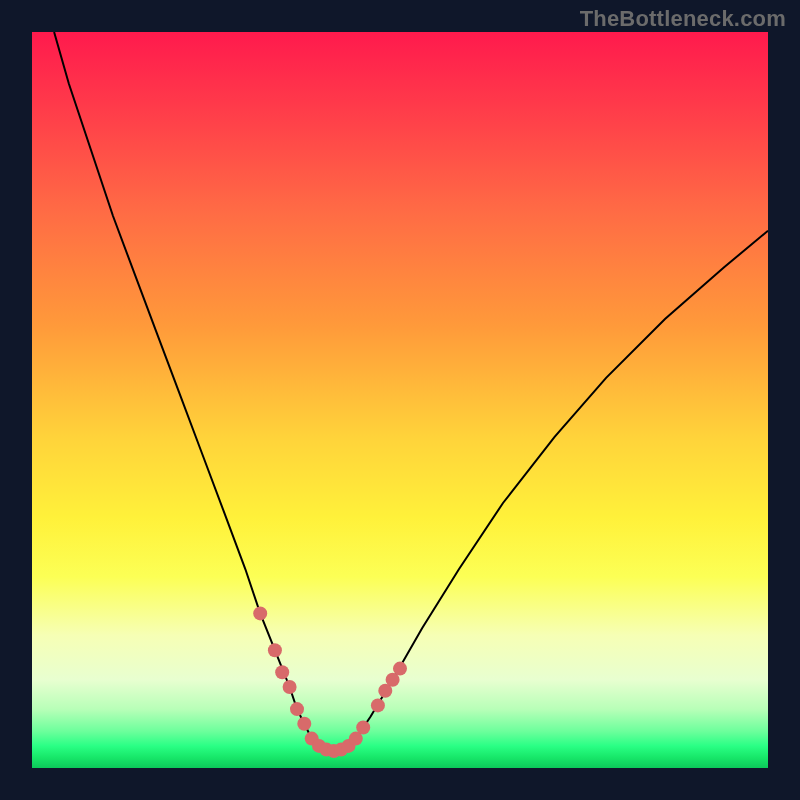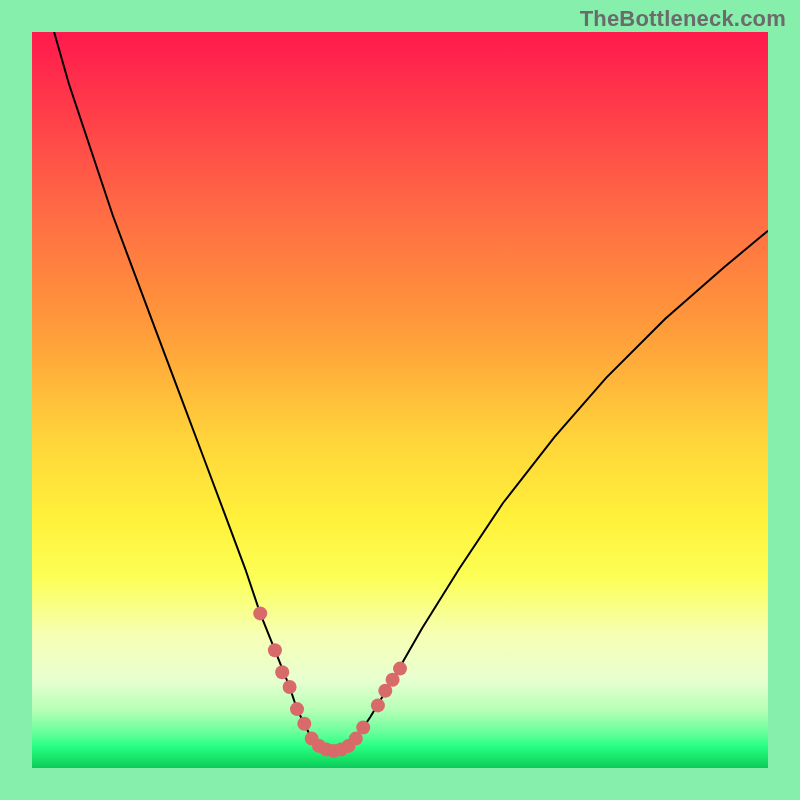--- a/index.html
+++ b/index.html
@@ -10,21 +10,21 @@
     background: #000;
     overflow: hidden;
     font-family: Arial, Helvetica, sans-serif;
   }
   .frame {
     position: absolute;
     left: 0;
     top: 0;
     width: 800px;
     height: 800px;
-    background: #86efac;
+    background: #0f172a;
   }
   .plot {
     position: absolute;
     left: 32px;
     top: 32px;
     width: 736px;
     height: 736px;
     overflow: hidden;
   }
   .gradient {

